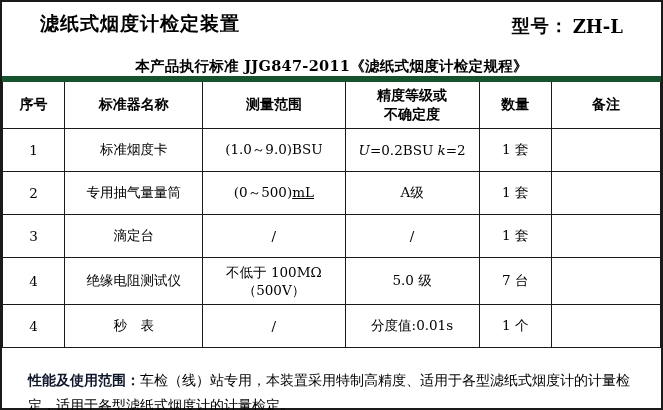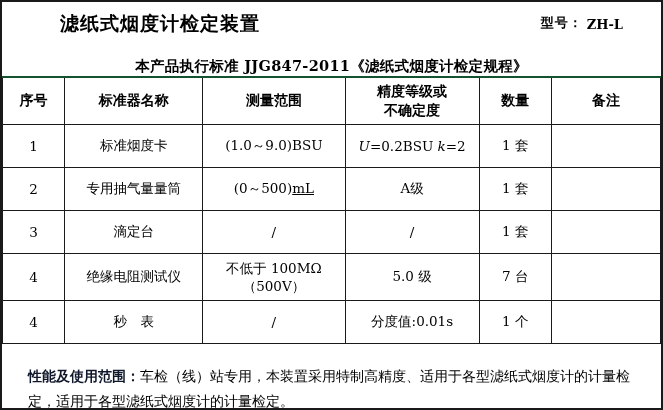--- a/index.html
+++ b/index.html
@@ -21,38 +21,38 @@
     box-sizing: border-box;
     border: 2px solid #1a1a1a;
   }
   
   .header-row {
     position: relative;
     height: 44px;
     display: flex;
     align-items: center;
     justify-content: flex-start;
-    padding-left: 58px;
+    padding-left: 38px;
   }
   .doc-title {
     font-family: "DejaVu Serif", serif;
     font-weight: bold;
     font-size: 19px;
     letter-spacing: 1px;
     color: #000;
   }
   .model-wrap {
     position: absolute;
     right: 38px;
     top: 12px;
     font-family: "DejaVu Serif", serif;
     font-weight: bold;
-    font-size: 13px;
+    font-size: 18px;
     display: flex;
-    align-items: flex-end;
+    align-items: center;
   }
   .model-label { letter-spacing: 1px; }
   .model-value { margin-left: 4px; }
 
   .standard-row {
     height: 30px;
     display: flex;
     align-items: flex-end;
     justify-content: center;
     font-family: "DejaVu Serif", serif;
@@ -60,21 +60,21 @@
     font-weight: bold;
     letter-spacing: 0.3px;
   }
 
   
   table.main {
     border-collapse: collapse;
     width: 659px;
     table-layout: fixed;
     margin: 0;
-    border-top: 2px solid #14532d;
+    border-top: 6px solid #14532d;
   }
   table.main th, table.main td {
     border: 1px solid #1a1a1a;
     text-align: center;
     vertical-align: middle;
     font-family: "DejaVu Serif", serif;
     font-size: 13.5px;
     color: #000;
     padding: 2px 2px;
   }

